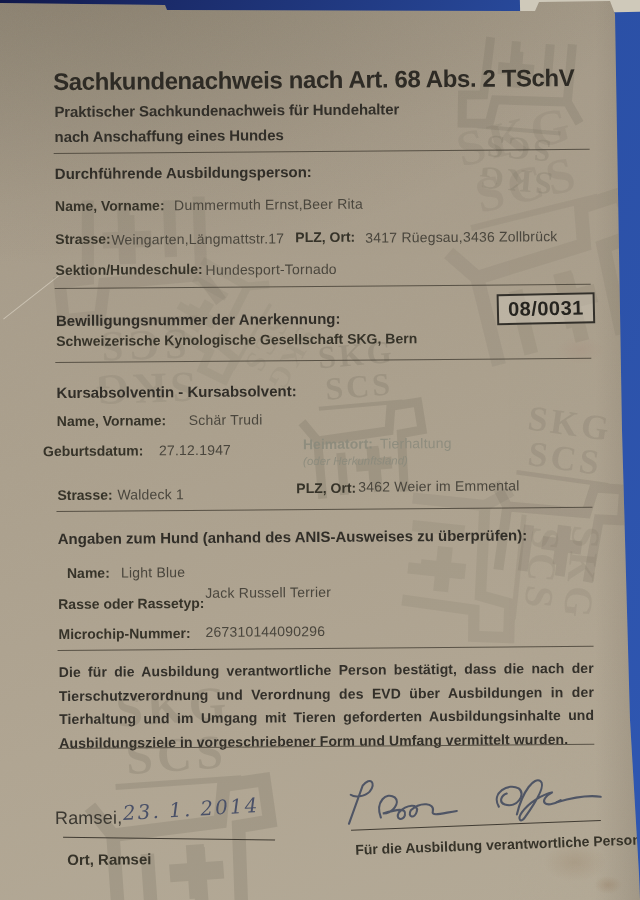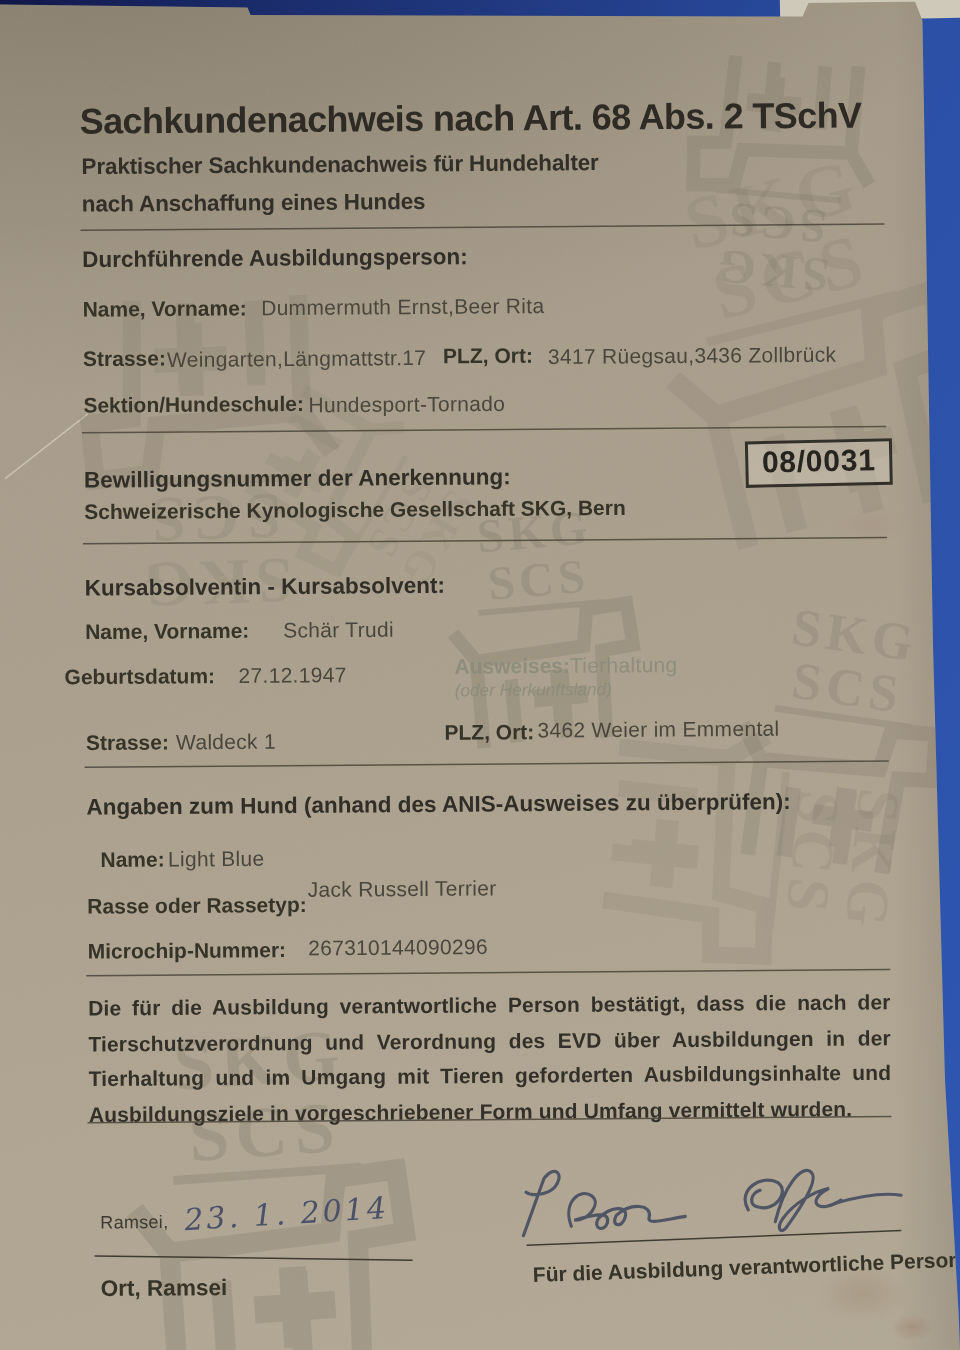--- a/index.html
+++ b/index.html
@@ -125,47 +125,47 @@
       <div class="permitbox">
         <span>08/0031</span>
       </div>
       <div class="rule" style="left:56px;top:360px;width:536px"></div>
 
       <div class="abs sech" style="left:57px;top:382px">Kursabsolventin - Kursabsolvent:</div>
       <div class="abs lbl" style="left:57px;top:411px">Name, Vorname:</div>
       <div class="abs val" style="left:189px;top:411px">Schär Trudi</div>
       <div class="abs lbl" style="left:43px;top:441px">Geburtsdatum:</div>
       <div class="abs val" style="left:159px;top:441px">27.12.1947</div>
-      <div class="abs lbl faint" style="left:303px;top:436px">Ausweises:</div>
+      <div class="abs lbl faint" style="left:303px;top:436px">Heimatort:</div>
       <div class="abs val faint" style="left:380px;top:436px">Tierhaltung</div>
       <div class="abs note faint" style="left:303px;top:455px">(oder Herkunftsland)</div>
       <div class="abs lbl" style="left:57px;top:485px">Strasse:</div>
       <div class="abs val" style="left:117px;top:485px">Waldeck 1</div>
       <div class="abs lbl" style="left:296px;top:480px">PLZ, Ort:</div>
       <div class="abs val" style="left:358px;top:479px">3462 Weier im Emmental</div>
       <div class="rule" style="left:56px;top:509px;width:536px"></div>
 
       <div class="abs sech" style="left:57px;top:528px">Angaben zum Hund (anhand des ANIS-Ausweises zu überprüfen):</div>
       <div class="abs lbl" style="left:66px;top:563px">Name:</div>
-      <div class="abs val" style="left:111px;top:563px">Light Blue</div>
+      <div class="abs val" style="left:120px;top:563px">Light Blue</div>
       <div class="abs lbl" style="left:57px;top:594px">Rasse oder Rassetyp:</div>
       <div class="abs val" style="left:204px;top:584px">Jack Russell Terrier</div>
       <div class="abs lbl" style="left:57px;top:624px">Microchip-Nummer:</div>
       <div class="abs val" style="left:204px;top:623px">267310144090296</div>
       <div class="rule" style="left:56px;top:648px;width:536px"></div>
 
       <div class="para">
         <div class="pline">Die für die Ausbildung verantwortliche Person bestätigt, dass die nach der</div>
         <div class="pline">Tierschutzverordnung und Verordnung des EVD über Ausbildungen in der</div>
         <div class="pline">Tierhaltung und im Umgang mit Tieren geforderten Ausbildungsinhalte und</div>
         <div class="pline last">Ausbildungsziele in vorgeschriebener Form und Umfang vermittelt wurden.</div>
       </div>
       <div class="rule" style="left:56px;top:746px;width:536px"></div>
 
-      <div class="abs val" style="left:64px;top:806px;font-size:12px;color:#3c3932">Ramsei,</div>
+      <div class="abs val" style="left:52px;top:806px;font-size:18px;color:#3c3932">Ramsei,</div>
       <div class="abs hand" style="left:120px;top:796px;font-size:20px;letter-spacing:2px;transform:rotate(-3deg)">23. 1. 2014</div>
       <div class="sigline" style="left:60px;top:837px;width:212px;transform:rotate(1.2deg)"></div>
       <div class="abs lbl" style="left:64px;top:849px;font-size:15px">Ort, Ramsei</div>
 
       <svg class="abs" style="left:338px;top:772px" width="268" height="62" xmlns="http://www.w3.org/2000/svg">
         <g fill="none" stroke="#454d60" stroke-width="2.1" stroke-linecap="round" opacity="0.9">
           <path d="M8 52 L22 14 C30 4 36 12 29 20 C24 25 14 26 10 23"></path>
           <path d="M40 46 C34 30 46 20 54 26 C60 31 52 42 42 42 C56 38 66 36 64 44 C62 50 54 48 58 41 C66 33 78 32 76 40 C74 48 66 46 70 39 C80 30 94 32 92 40 C90 46 102 42 116 40"></path>
           <path d="M158 36 C150 22 168 12 178 18 C186 24 176 38 164 34 C158 32 160 25 166 23"></path>
           <path d="M176 44 C182 20 194 6 200 11 C206 16 192 36 184 47 C180 53 176 49 181 42 C188 32 202 24 212 22 C196 30 204 40 220 30"></path>

